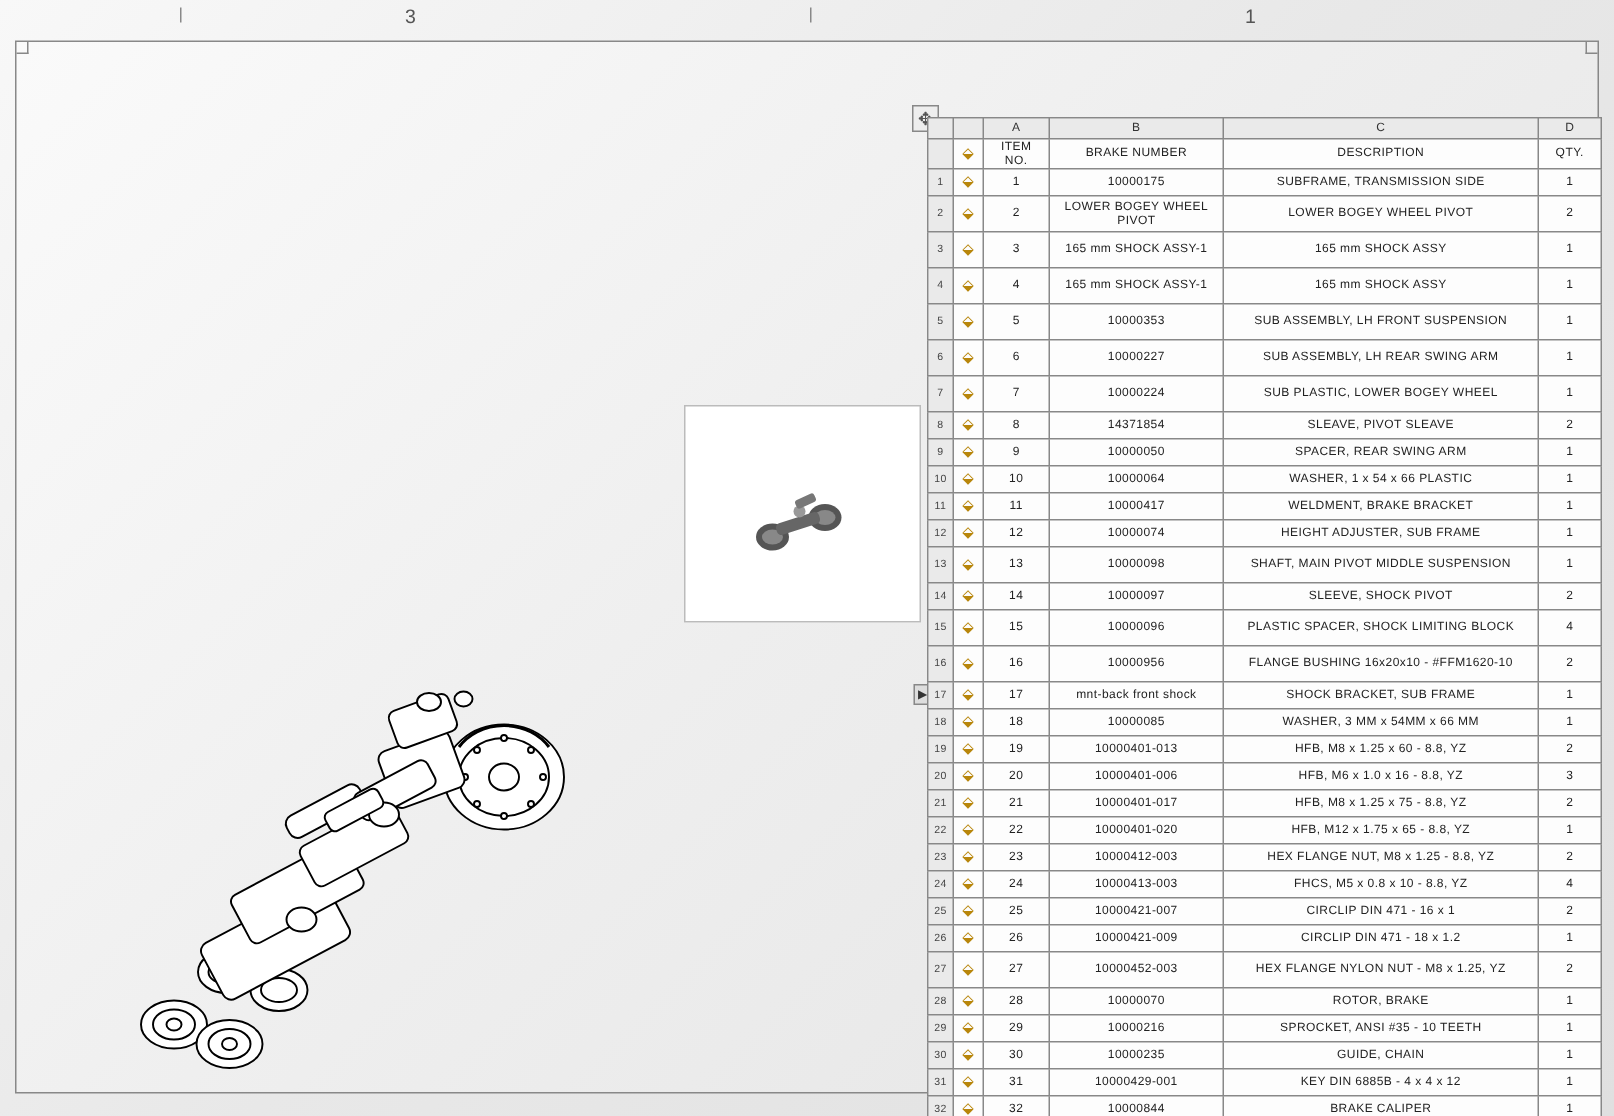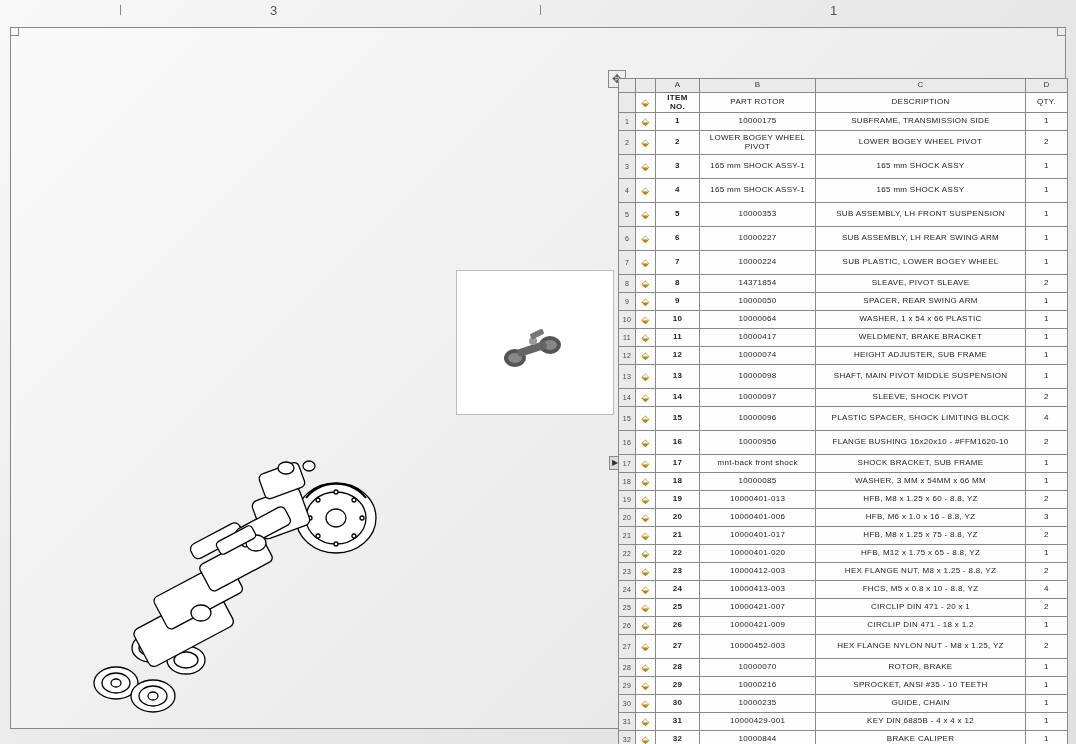--- a/index.html
+++ b/index.html
@@ -91,21 +91,21 @@
     padding: 1px 3px;
     text-align: center;
     vertical-align: middle;
     color: #222;
     background: #fdfdfd;
     line-height: 1.1;
     letter-spacing: 0.3px;
   }
   .bom-table .data-row { height: 18px; }
   .bom-table .data-row.tall { height: 24px; }
-  .col-item { width: 40px; font-weight: bold; }
+  .col-item { width: 40px; }
   .col-part { width: 105px; }
   .col-desc { width: 190px; }
   .col-qty { width: 38px; }
   .balloon { color: #b8860b; font-size: 10px; }
   .move-handle {
     position: absolute;
     left: 597px;
     top: 42px;
     width: 18px;
     height: 18px;
@@ -209,21 +209,21 @@
       <td class="comp-col"></td>
       <td class="col-item">A</td>
       <td class="col-part">B</td>
       <td class="col-desc">C</td>
       <td class="col-qty">D</td>
     </tr>
     <tr class="data-row">
       <td class="row-hdr"></td>
       <td class="comp-col"><span class="balloon">⬙</span></td>
       <td class="col-item">ITEM NO.</td>
-      <td class="col-part">PART ROTOR</td>
+      <td class="col-part">BRAKE NUMBER</td>
       <td class="col-desc">DESCRIPTION</td>
       <td class="col-qty">QTY.</td>
     </tr>
     </tbody>
       <tbody id="bom-body">
         <tr class="data-row">
           <td class="row-hdr">1</td>
           <td class="comp-col"><span class="balloon">⬙</span></td>
           <td class="col-item">1</td>
           <td class="col-part">10000175</td>
@@ -412,21 +412,21 @@
           <td class="col-item">24</td>
           <td class="col-part">10000413-003</td>
           <td class="col-desc">FHCS, M5 x 0.8 x 10 - 8.8, YZ</td>
           <td class="col-qty">4</td>
         </tr>
         <tr class="data-row">
           <td class="row-hdr">25</td>
           <td class="comp-col"><span class="balloon">⬙</span></td>
           <td class="col-item">25</td>
           <td class="col-part">10000421-007</td>
-          <td class="col-desc">CIRCLIP DIN 471 - 20 x 1</td>
+          <td class="col-desc">CIRCLIP DIN 471 - 16 x 1</td>
           <td class="col-qty">2</td>
         </tr>
         <tr class="data-row">
           <td class="row-hdr">26</td>
           <td class="comp-col"><span class="balloon">⬙</span></td>
           <td class="col-item">26</td>
           <td class="col-part">10000421-009</td>
           <td class="col-desc">CIRCLIP DIN 471 - 18 x 1.2</td>
           <td class="col-qty">1</td>
         </tr>

